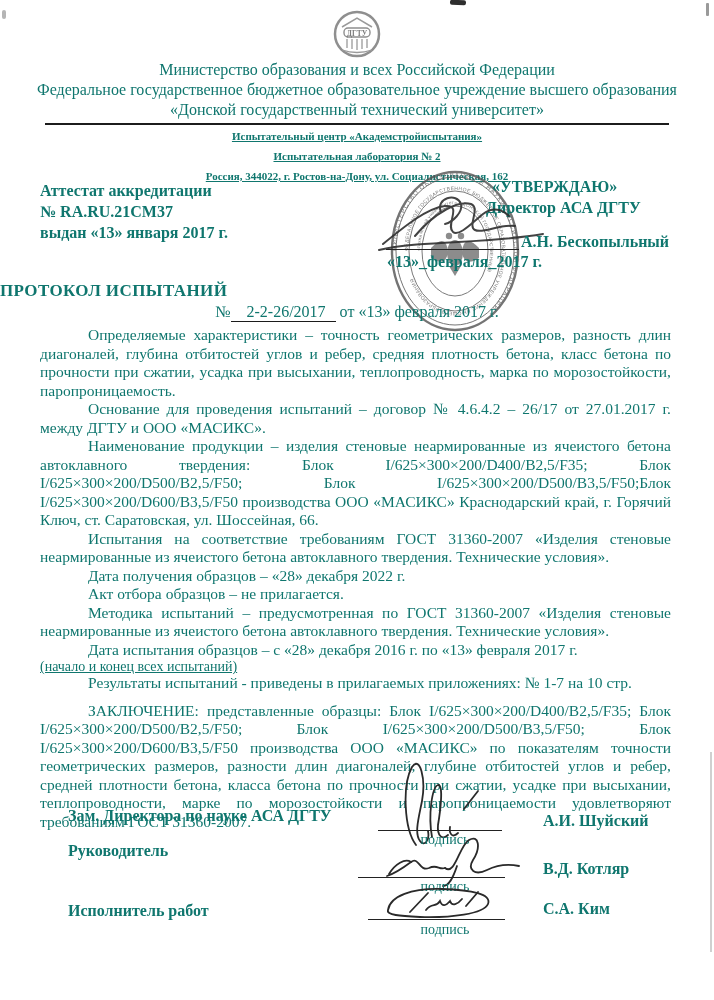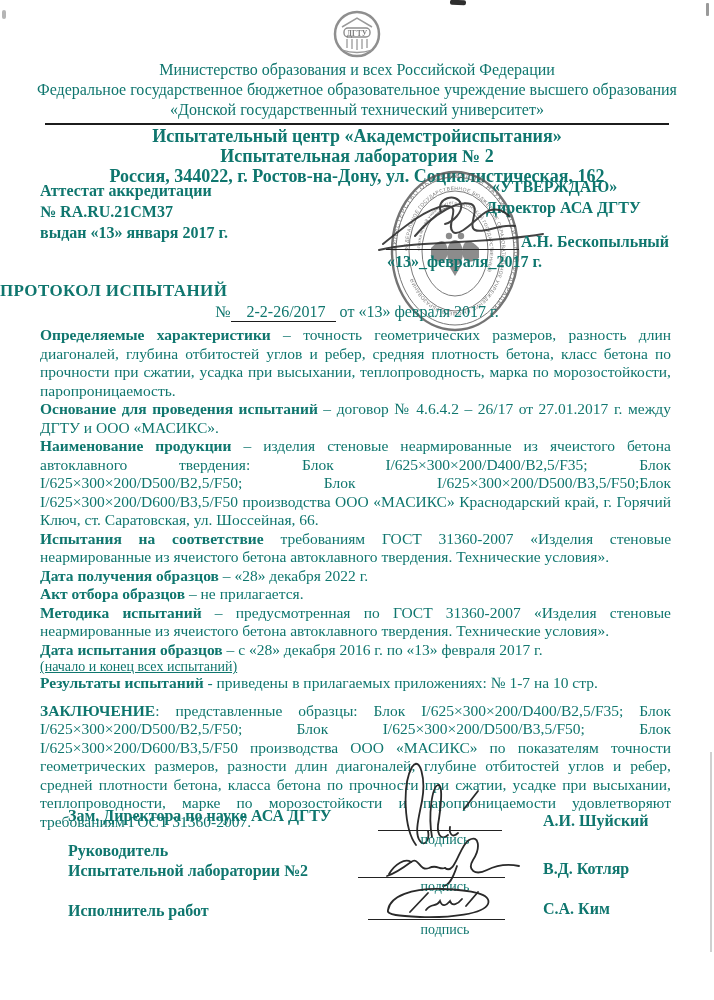--- a/index.html
+++ b/index.html
@@ -6,39 +6,39 @@
   .page{
     position:relative;width:714px;height:1000px;background:#ffffff;
     font-family:"Liberation Serif","DejaVu Serif",serif;color:#0f766e;
     margin:0 auto;overflow:hidden;
   }
   
   .hdr{position:absolute;top:0;left:0;right:0;text-align:center;}
   .hdr .logo{display:block;margin:9px auto 1px auto;}
   .hdr-line{font-size:16px;line-height:20px;}
   .hdr-rule{border:none;border-top:2px solid #1c1c1c;margin:3px 45px 1px 45px;}
-  .hdr-bold{font-weight:bold;font-size:18px;line-height:20px;}
+  .hdr-bold{font-weight:bold;font-size:11px;line-height:20px;text-decoration:underline;}
   
   .accr{position:absolute;left:40px;top:180px;font-weight:bold;font-size:16px;line-height:21px;}
   .appr-word{position:absolute;left:492px;top:178px;font-weight:bold;font-size:16px;}
   .appr-title{position:absolute;left:486px;top:199px;font-weight:bold;font-size:16px;}
   .appr-name{position:absolute;left:521px;top:233px;font-weight:bold;font-size:16px;}
   .appr-line{position:absolute;left:386px;top:249px;width:133px;border-top:1.6px solid #222;}
   .appr-date{position:absolute;left:387px;top:253px;font-weight:bold;font-size:16px;}
   
   .stamp{position:absolute;left:386px;top:168px;opacity:.82;}
   .dir-sig{position:absolute;left:375px;top:192px;}
   
   .ptitle{position:absolute;left:0;right:0;top:281px;text-align:left;font-weight:bold;font-size:17px;letter-spacing:.4px;}
   .pnum{position:absolute;left:0;right:0;top:303px;text-align:center;font-size:16px;}
   .pnum .num{border-bottom:1.5px solid #1b1b1b;padding:0 10px 1px 16px;}
   
   .body{position:absolute;left:40px;top:326px;width:631px;font-size:15.5px;line-height:18.5px;text-align:justify;}
   .body p{margin:0;}
-  .body b{font-weight:bold;}
+  .body b{font-weight:normal;margin-left:48px;}
   .note{font-size:14px;line-height:15px;text-align:left;margin-right:110px !important;text-decoration:underline;}
   .concl{margin-top:9px !important;}
   
   .sig-role{position:absolute;font-weight:bold;font-size:16px;line-height:20px;}
   .sig-name{position:absolute;left:543px;font-weight:bold;font-size:16px;}
   .sig-line{position:absolute;border-top:1.6px solid #222;height:0;}
   .sig-cap{position:absolute;font-size:14px;width:90px;text-align:center;}
   .squig{position:absolute;}
   
   .art1{position:absolute;left:450px;top:0;width:16px;height:5px;background:#2e2e2e;border-radius:2px;transform:rotate(2deg);}
@@ -150,21 +150,20 @@
       <path d="M58,70 C57,76 60,82 66,76"></path>
       <path d="M72,52 L86,34"></path>
     </g>
   </svg>
   <div class="sig-line" style="left:378px;top:830px;width:124px;"></div>
   <div class="sig-cap" style="left:400px;top:832px;">подпись</div>
   <div class="sig-name" style="top:812px;">А.И. Шуйский</div>
 
   <div class="sig-role" style="left:68px;top:841px;">
     <div>Руководитель</div>
-    <div>Испытательной лаборатории №2</div>
   </div>
   <svg class="squig" style="left:383px;top:836px;" width="140" height="55" viewBox="0 0 140 55">
     <g fill="none" stroke="#2a2a2a" stroke-width="1.8" stroke-linecap="round">
       <path d="M6,38 C12,28 22,22 28,26 C20,32 10,38 4,40"></path>
       <path d="M28,26 C36,20 36,36 46,32 C54,28 56,34 62,32"></path>
       <path d="M62,32 C72,40 76,10 86,4 C96,-2 98,12 90,24 C84,34 92,40 104,34 C116,28 126,28 136,30"></path>
       <path d="M74,30 C70,42 66,50 60,50"></path>
     </g>
   </svg>
   <div class="sig-line" style="left:358px;top:877px;width:147px;"></div>

